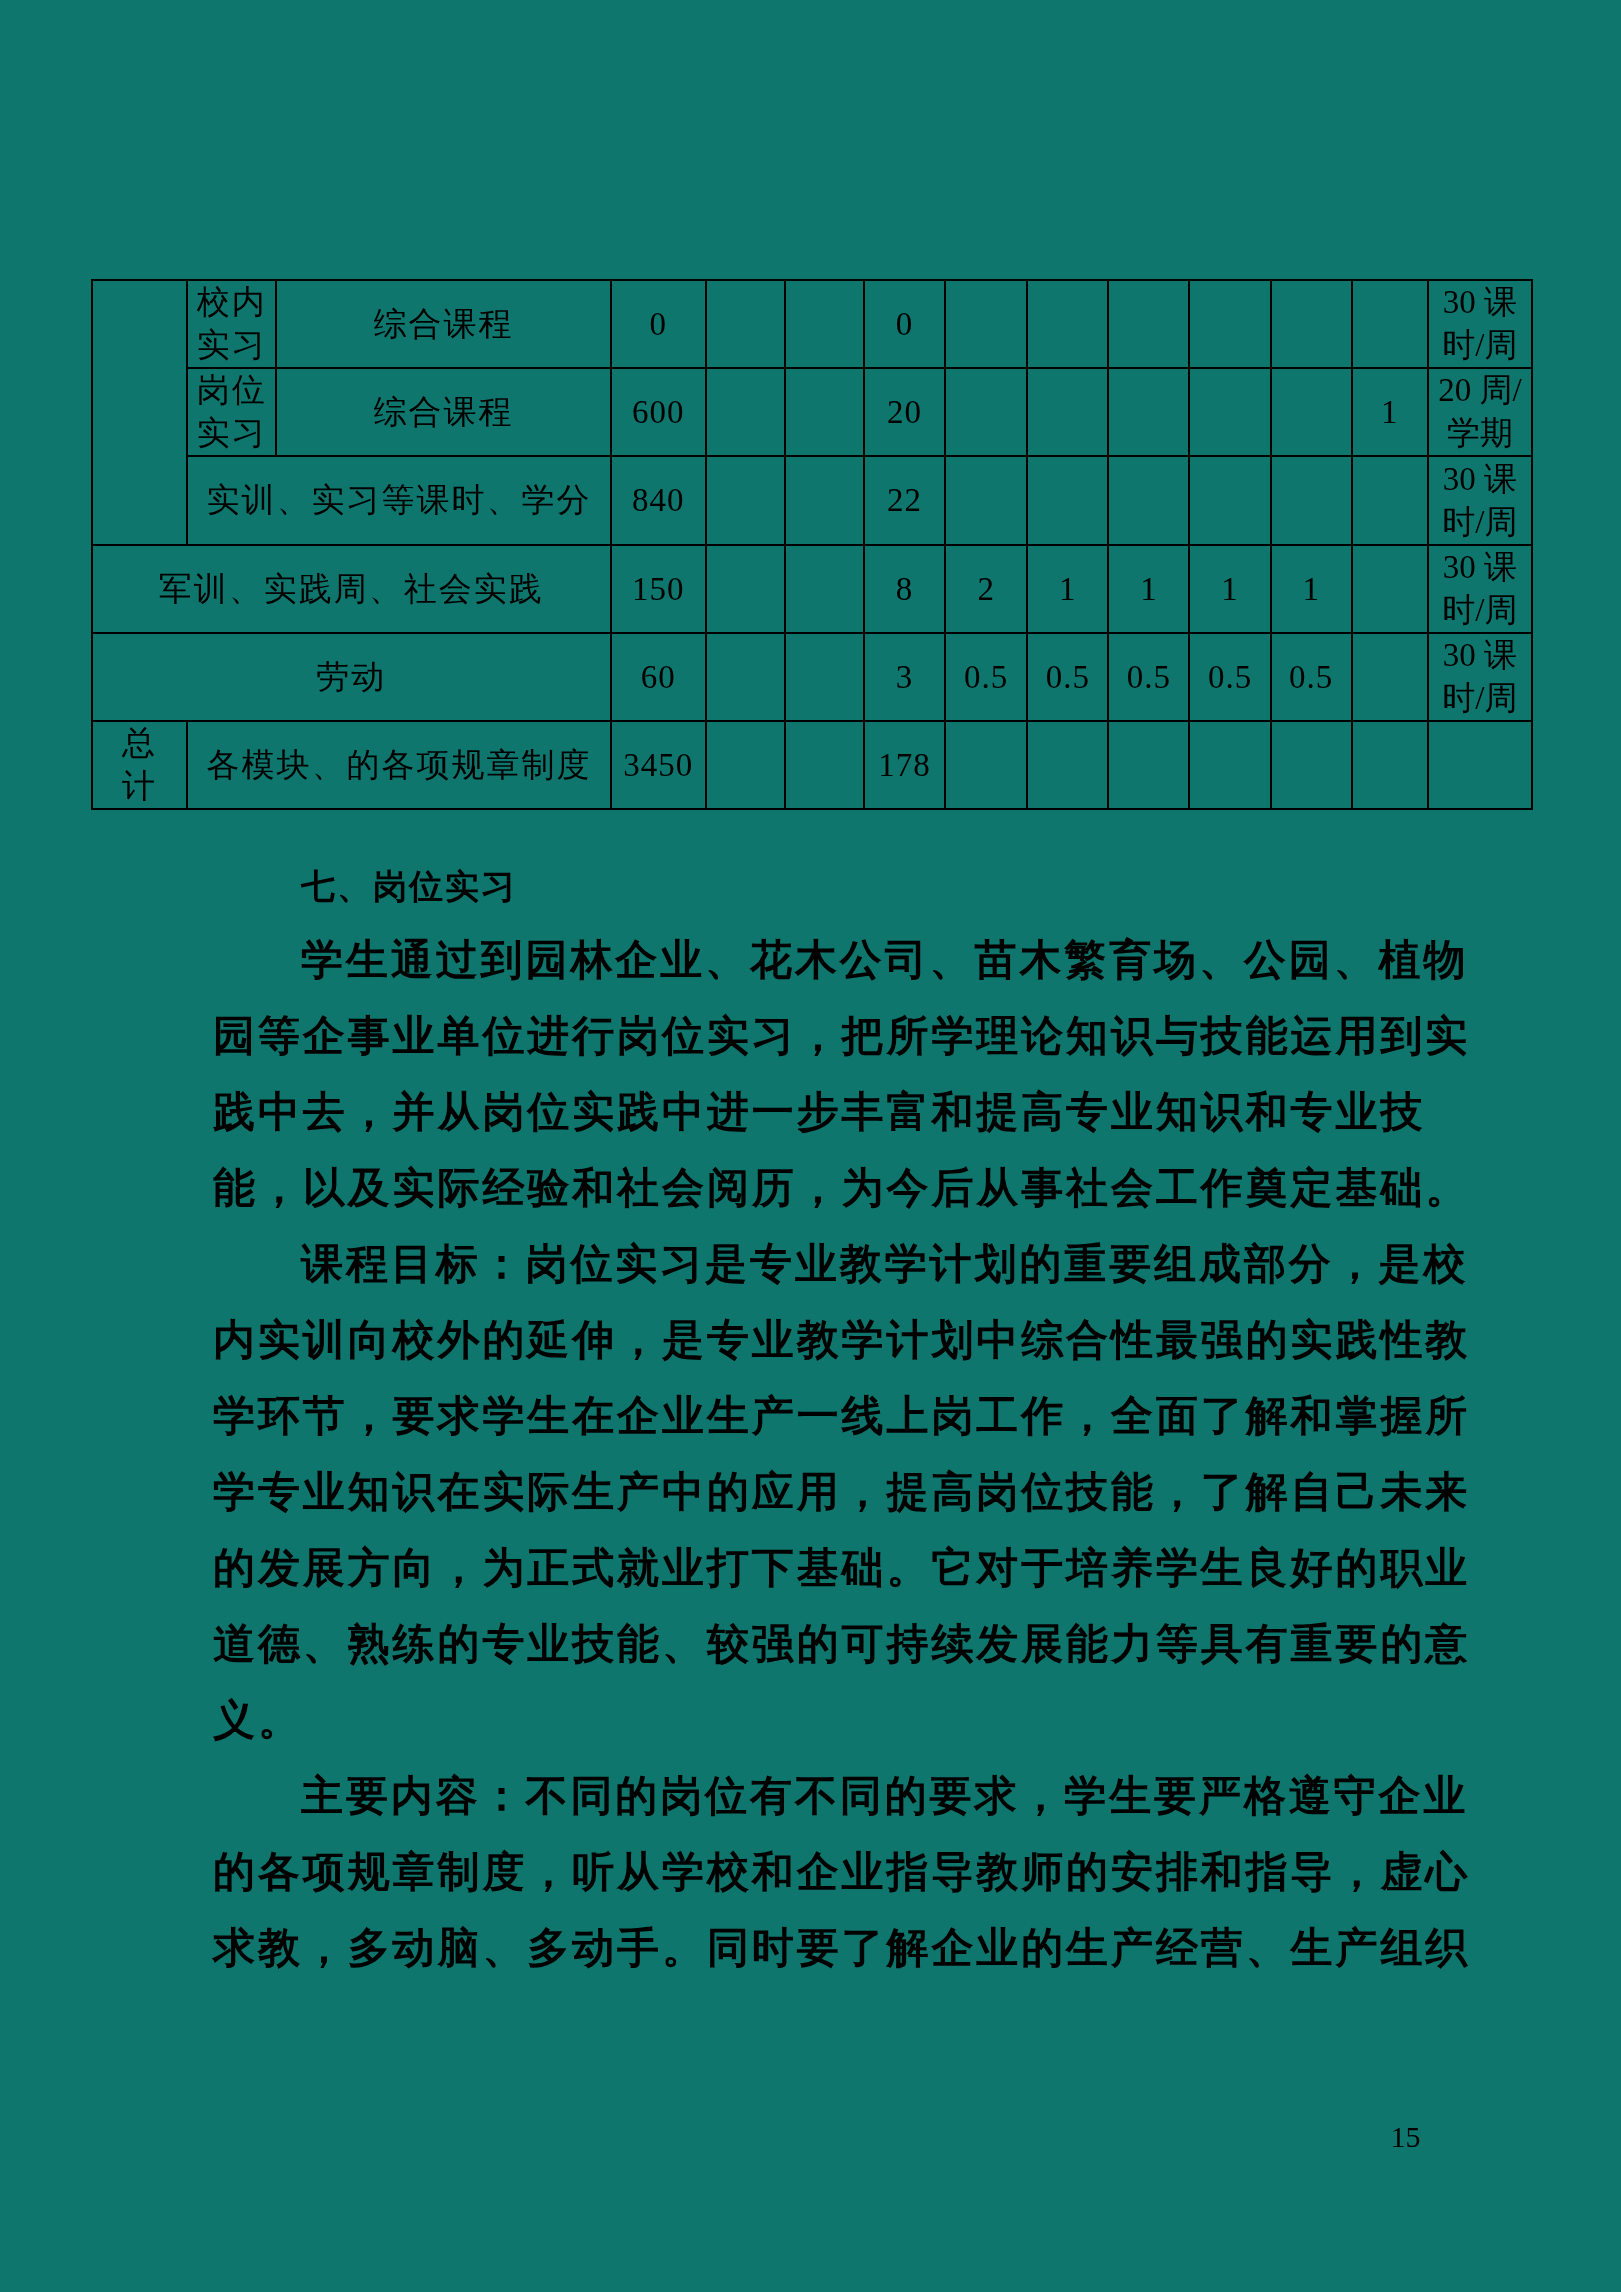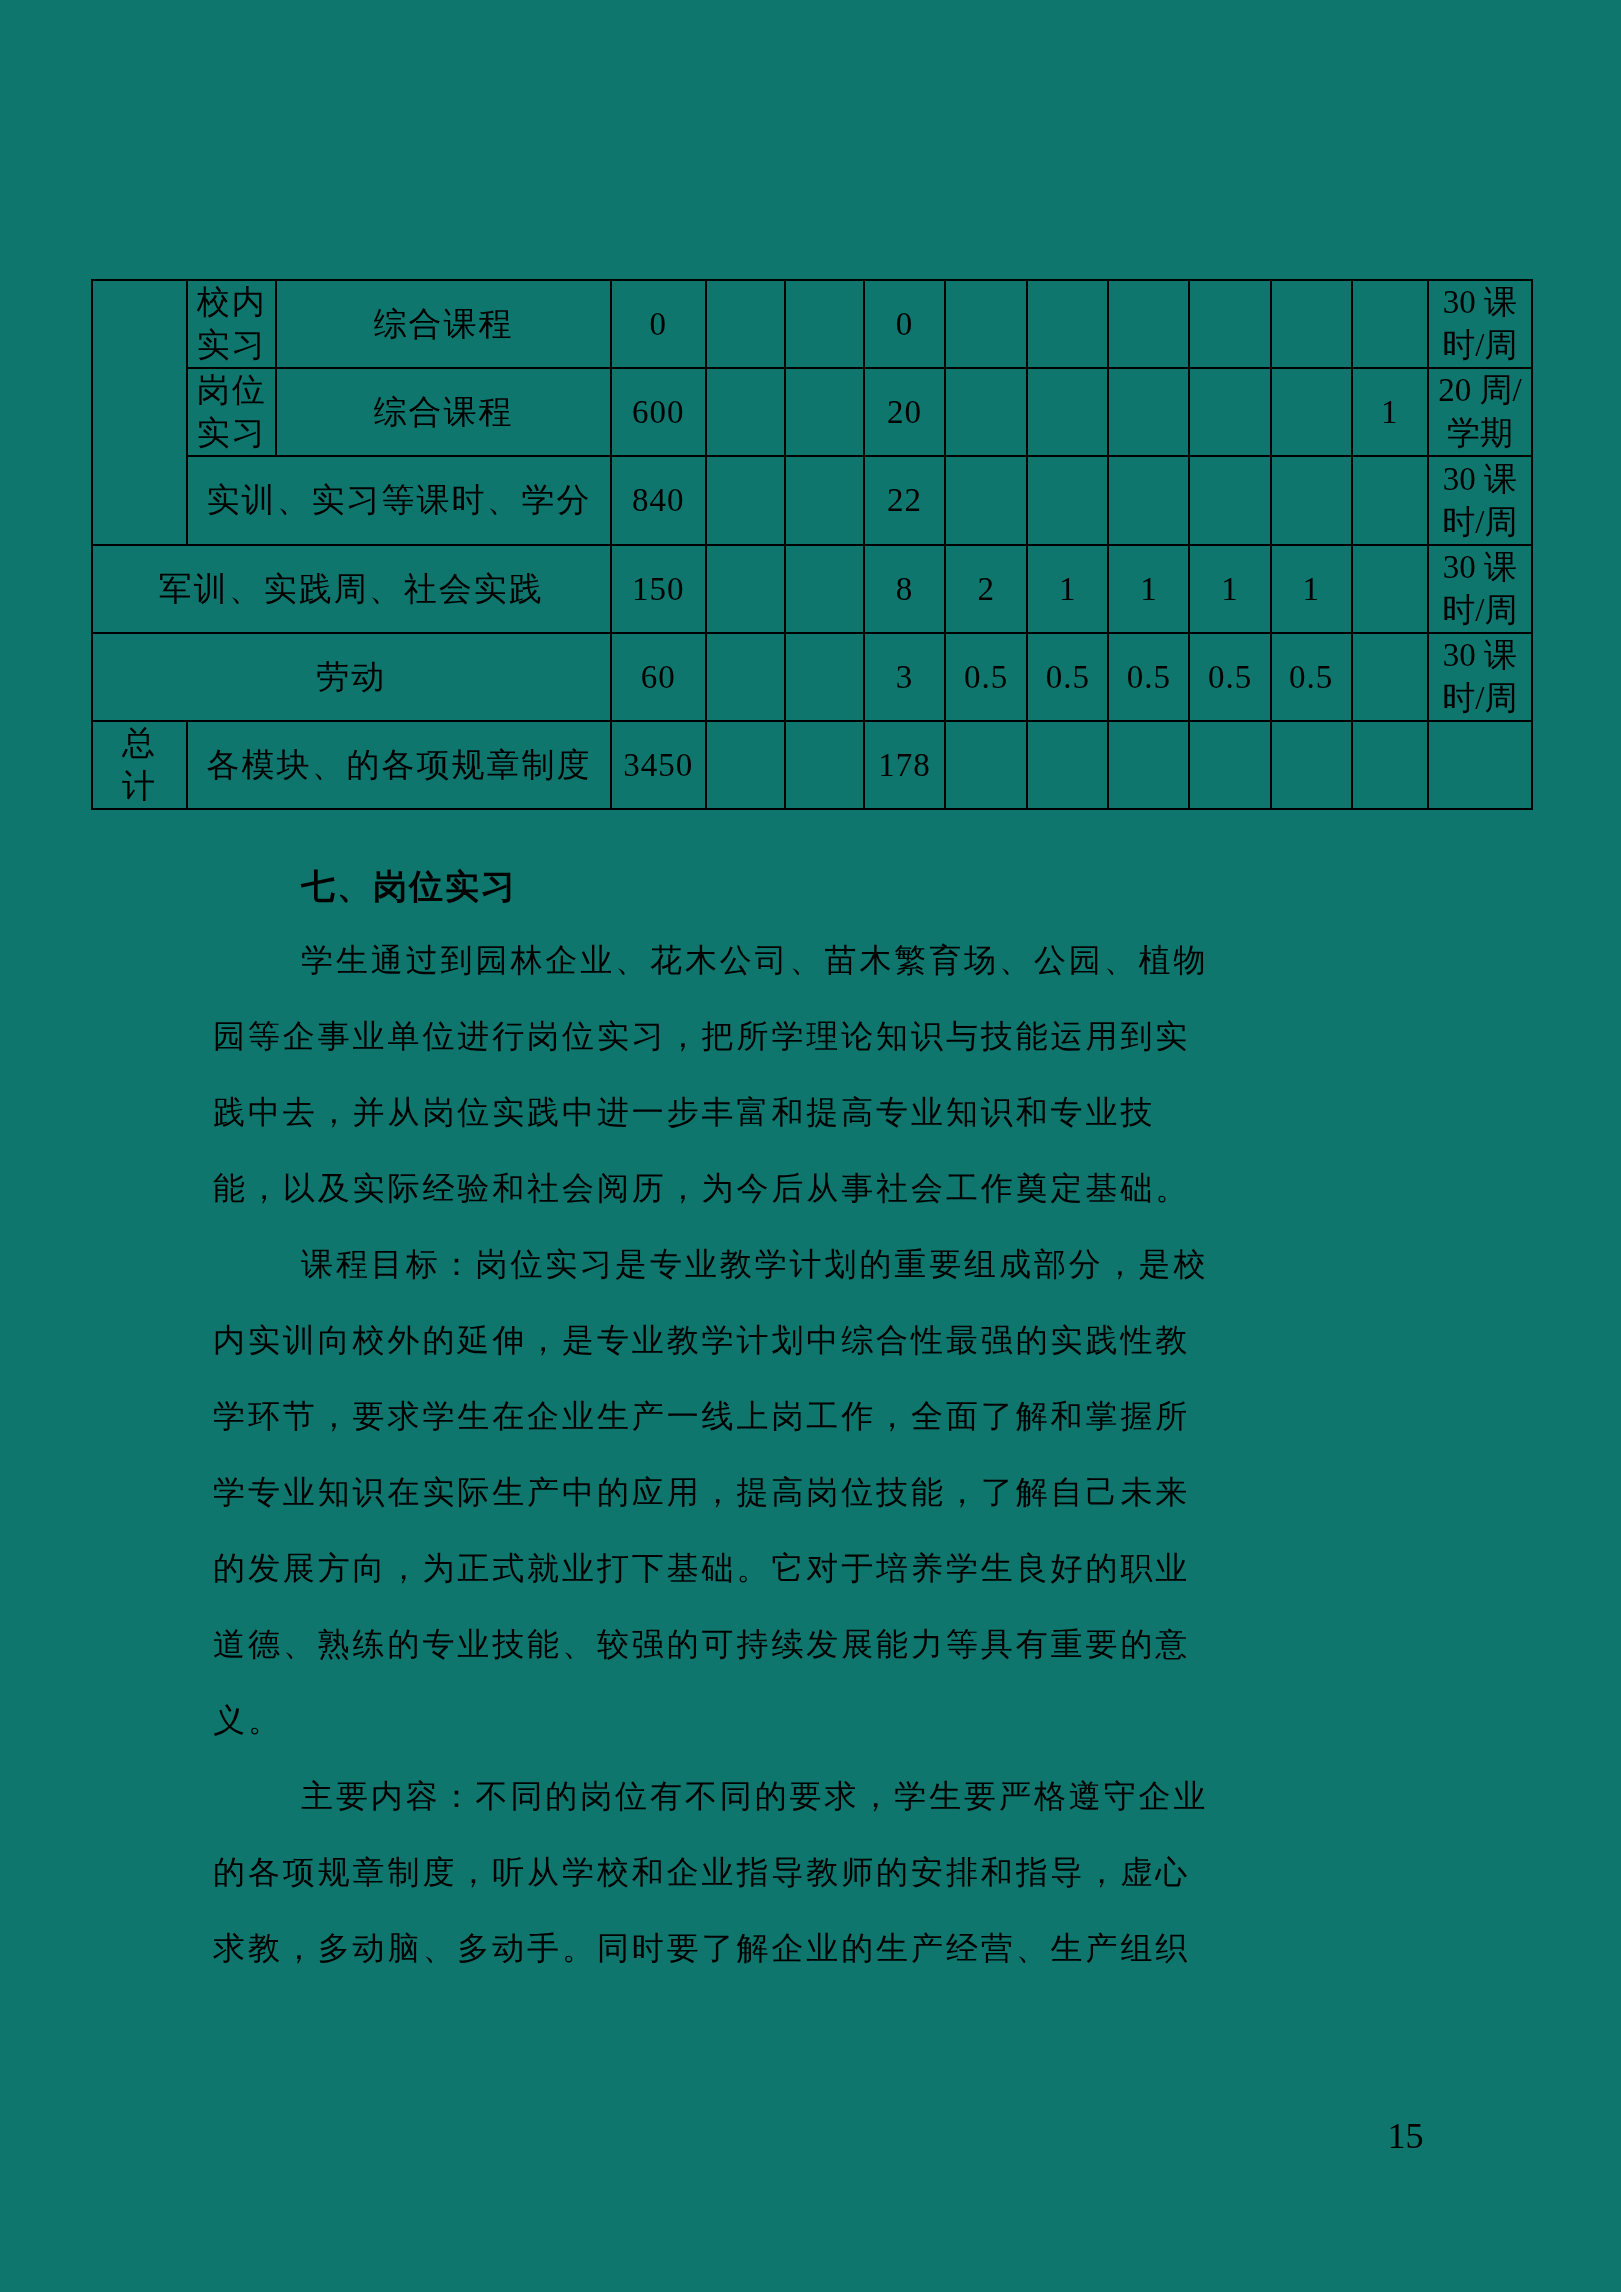--- a/index.html
+++ b/index.html
@@ -36,30 +36,31 @@
     height:76px; line-height:76px;
     font-family:"Liberation Sans","DejaVu Sans",sans-serif;
     font-weight:bold; font-size:34px;
     text-indent:88px; letter-spacing:2px;
   }
 
   
   .bodytext { position:absolute; left:213px; top:922px; width:1284px; }
   .line {
     height:76px; line-height:76px;
-    font-size:32px; letter-spacing:2.9px;
+    font-size:42px; letter-spacing:2.9px;
     white-space:nowrap;
+    font-weight:bold;
   }
   .line.indent { text-indent:88px; }
 
   
   .pagenum {
     position:absolute; left:1376px; top:2115px;
     width:59px; height:43px; line-height:43px;
-    font-size:36px; text-align:center;
+    font-size:30px; text-align:center;
   }
 </style>
 </head>
 <body>
 
 <div class="page">
 
   <table class="schedule">
     <colgroup>
       <col style="width:95px">

